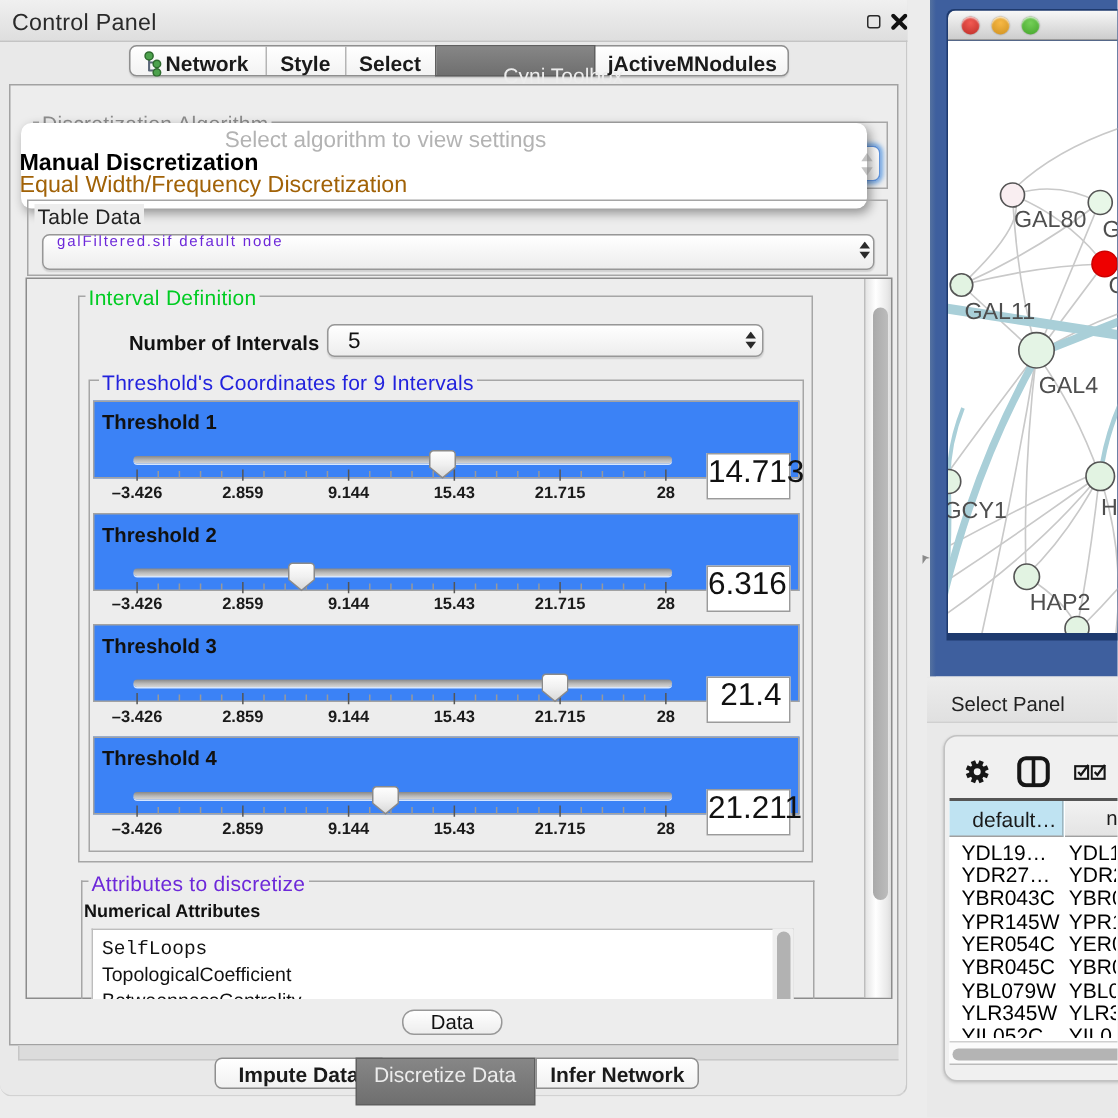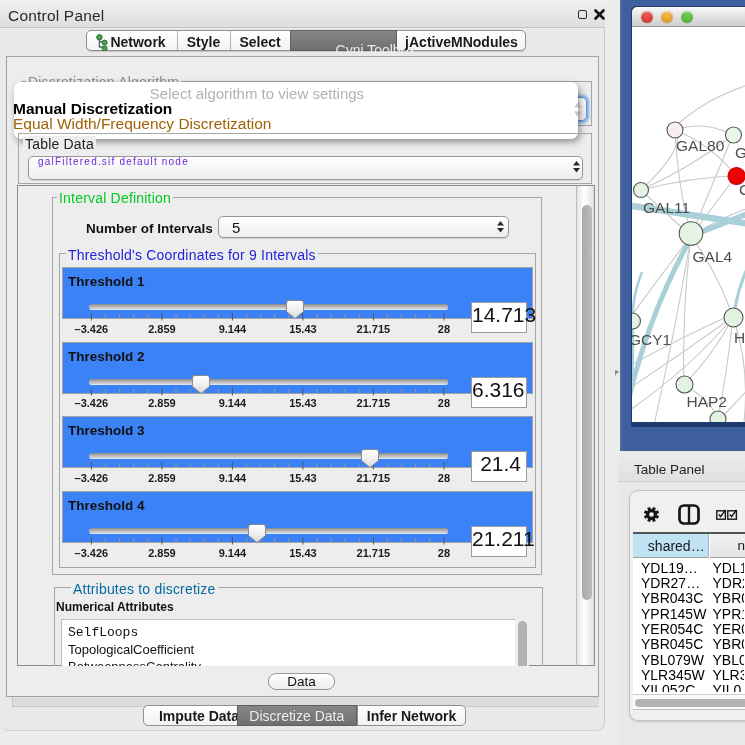--- a/index.html
+++ b/index.html
@@ -267,33 +267,33 @@
         <linearGradient id="thg" x1="0" y1="0" x2="0" y2="1">
           <stop offset="0" stop-color="#ffffff"></stop>
           <stop offset="0.5" stop-color="#f0f0f0"></stop>
           <stop offset="1" stop-color="#d8d8d8"></stop>
         </linearGradient>
       </defs>
     </svg>
 <div class="vbox">21.211</div>
 </div>
 <div class="abs" style="left:54px;top:587px;width:489px;height:79px;border:1px solid #a6a6a6;border-bottom:none;"></div>
-<div class="grpt" style="left:71px;top:581px;color:#0369a1;">Attributes to discretize</div>
+<div class="grpt" style="left:59px;top:581px;color:#6d28d9;">Attributes to discretize</div>
 <div class="abs b13" style="left:56px;top:600px;font-size:12px;">Numerical Attributes</div>
 <div class="abs" style="left:61px;top:619px;width:468px;height:47px;background:#fff;border:1px solid #bdbdbd;border-bottom:none;overflow:hidden;">
     <div class="item" style="top:5px;font-family:Liberation Mono, monospace;">SelfLoops</div>
     <div class="item" style="top:21.5px;">TopologicalCoefficient</div>
     <div class="item" style="top:38.5px;">BetweennessCentrality</div>
   </div>
 <div class="abs" style="left:515px;top:619px;width:14px;height:47px;background:#efefef;"></div>
 <div class="abs" style="left:517.5px;top:621px;width:9px;height:45px;border-radius:4.5px 4.5px 0 0;background:#b2b2b2;"></div>
 <div class="abs" style="left:268px;top:672.5px;width:67px;height:17.5px;border:1px solid #989898;border-radius:8px;background:linear-gradient(#ffffff,#ededed);text-align:center;font-size:13.5px;color:#111;line-height:16px;">Data</div>
 <div class="abs" style="left:12px;top:697px;width:587px;height:10px;background:#dcdcdc;border-left:1px solid #c6c6c6;border-bottom:1px solid #c9c9c9;"></div>
 <div class="abs" style="left:143px;top:705px;width:112px;height:21px;border:1px solid #8f8f8f;border-radius:5px 0 0 5px;background:linear-gradient(#ffffff,#f1f1f1);text-align:center;font-size:14px;font-weight:bold;color:#1a1a1a;line-height:20px;">Impute Data</div>
-<div class="abs" style="left:236.5px;top:705px;width:120.5px;height:21px;border:1px solid #5f5f5f;border-radius:0;background:linear-gradient(#868686,#6f6f6f);text-align:center;font-size:14px;font-weight:500;color:#ececec;line-height:20px;">Discretize Data</div>
+<div class="abs" style="left:236.5px;top:705px;width:120.5px;height:32px;border:1px solid #5f5f5f;border-radius:0;background:linear-gradient(#868686,#6f6f6f);text-align:center;font-size:14px;font-weight:500;color:#ececec;line-height:20px;">Discretize Data</div>
 <div class="abs" style="left:357px;top:705px;width:109px;height:21px;border:1px solid #8f8f8f;border-radius:0 5px 5px 0;background:linear-gradient(#ffffff,#f1f1f1);text-align:center;font-size:14px;font-weight:bold;color:#1a1a1a;line-height:20px;">Infer Network</div>
 <svg class="abs" style="left:614px;top:368px" width="8" height="9">
     <path d="M1 8 L1 2 L6 4 L3.5 4.5 Z" fill="#8a8a8a"></path>
   </svg>
 <div class="abs" style="left:620px;top:0;width:125px;height:451px;background:#3e5f9e;"></div>
 <div class="abs" style="left:620px;top:0;width:4px;height:451px;background:linear-gradient(90deg,#54719f,#3e5f9e);"></div>
 <div class="abs" style="left:631px;top:6px;width:114px;height:421px;background:#1e3a6e;border-radius:5px 0 0 0;"></div>
 <div class="abs" style="left:632px;top:7px;width:113px;height:20px;background:linear-gradient(#f8f8f8,#cdcdcd);border-bottom:1px solid #9a9a9a;border-radius:5px 0 0 0;"></div>
 <div class="abs" style="left:641px;top:11px;width:12px;height:12px;border-radius:50%;background:radial-gradient(circle at 50% 35%, #f25a52 0%, #c93832 75%);box-shadow:inset 0 1px 1px rgba(255,255,255,.7), 0 0 1px rgba(0,0,0,.5);"></div>
 <div class="abs" style="left:661px;top:11px;width:12px;height:12px;border-radius:50%;background:radial-gradient(circle at 50% 35%, #f7b844 0%, #d89a29 75%);box-shadow:inset 0 1px 1px rgba(255,255,255,.7), 0 0 1px rgba(0,0,0,.5);"></div>
@@ -343,21 +343,21 @@
       <text x="107" y="168" font-size="15.5" fill="#4e4e4e" font-family="Liberation Sans">C</text>
       <text x="11" y="185.5" font-size="15.5" fill="#4e4e4e" font-family="Liberation Sans">GAL11</text>
       <text x="60.5" y="235" font-size="15.5" fill="#4e4e4e" font-family="Liberation Sans">GAL4</text>
       <text x="-3" y="318" font-size="15.5" fill="#4e4e4e" font-family="Liberation Sans">GCY1</text>
       <text x="102" y="316" font-size="15.5" fill="#4e4e4e" font-family="Liberation Sans">H</text>
       <text x="54.5" y="379.5" font-size="15.5" fill="#4e4e4e" font-family="Liberation Sans">HAP2</text>
     </svg>
   </div>
 <div class="abs" style="left:618px;top:451px;width:127px;height:294px;background:#e9e9e9;"></div>
 <div class="abs" style="left:618px;top:452px;width:127px;height:30px;background:linear-gradient(#ececec,#e0e0e0);border-bottom:1px solid #d0d0d0;"></div>
-<div class="abs" style="left:634px;top:462px;font-size:13.5px;color:#222;">Table Panel</div>
+<div class="abs" style="left:634px;top:462px;font-size:13.5px;color:#222;">Select Panel</div>
 <div class="abs" style="left:629px;top:490px;width:125px;height:231px;background:#f0f0f0;border:1px solid #c2c2c2;border-radius:9px;box-shadow:0 1px 2px rgba(0,0,0,.15);"></div>
 <svg class="abs" style="left:643px;top:506px" width="17" height="17" viewBox="0 0 17 17">
     <circle cx="8.5" cy="8.5" r="5.4" fill="#161616"></circle>
     <g stroke="#161616" stroke-width="3.1" stroke-linecap="butt">
       <path d="M12.38 10.11 L15.52 11.41"></path>
       <path d="M10.11 12.38 L11.41 15.52"></path>
       <path d="M6.89 12.38 L5.59 15.52"></path>
       <path d="M4.62 10.11 L1.48 11.41"></path>
       <path d="M4.62 6.89 L1.48 5.59"></path>
       <path d="M6.89 4.62 L5.59 1.48"></path>
@@ -372,21 +372,21 @@
   </svg>
 <svg class="abs" style="left:715.5px;top:508.5px" width="11" height="11">
     <rect x="0.8" y="1.8" width="8.6" height="8.4" fill="none" stroke="#161616" stroke-width="1.4"></rect>
     <path d="M2.8 5.6 L4.6 7.6 L9.6 0.9" fill="none" stroke="#161616" stroke-width="1.5"></path>
   </svg>
 <svg class="abs" style="left:726.8px;top:508.5px" width="11" height="11">
     <rect x="0.8" y="1.8" width="8.6" height="8.4" fill="none" stroke="#161616" stroke-width="1.4"></rect>
     <path d="M2.8 5.6 L4.6 7.6 L9.6 0.9" fill="none" stroke="#161616" stroke-width="1.5"></path>
   </svg>
 <div class="abs" style="left:633px;top:531.5px;width:112px;height:178px;background:#fff;border-top:2px solid #555;overflow:hidden;"></div>
-<div class="abs" style="left:633px;top:533.5px;width:75.5px;height:24.5px;background:#bfe3f2;border-right:1px solid #9db6c0;border-bottom:1px solid #a0a0a0;text-align:center;font-size:14px;color:#1a1a1a;line-height:24px;padding-left:12px;">shared…</div>
+<div class="abs" style="left:633px;top:533.5px;width:75.5px;height:24.5px;background:#bfe3f2;border-right:1px solid #9db6c0;border-bottom:1px solid #a0a0a0;text-align:center;font-size:14px;color:#1a1a1a;line-height:24px;padding-left:12px;">default…</div>
 <div class="abs" style="left:709.5px;top:533.5px;width:35.5px;height:24.5px;background:linear-gradient(#f2f2f2,#e4e4e4);border-bottom:1px solid #a0a0a0;font-size:13.5px;color:#1a1a1a;line-height:24px;">
     <span style="position:absolute;left:28px;">name</span>
   </div>
 <div class="abs" style="left:633px;top:558px;width:111px;height:134px;background:#fff;overflow:hidden;">
 <div class="cell" style="left:8px;top:1.5px;">YDL19…</div>
 <div class="cell" style="left:79.5px;top:1.5px;">YDL1</div>
 <div class="cell" style="left:8px;top:16.9px;">YDR27…</div>
 <div class="cell" style="left:79.5px;top:16.9px;">YDR2</div>
 <div class="cell" style="left:8px;top:32.2px;">YBR043C</div>
 <div class="cell" style="left:79.5px;top:32.2px;">YBR0</div>

